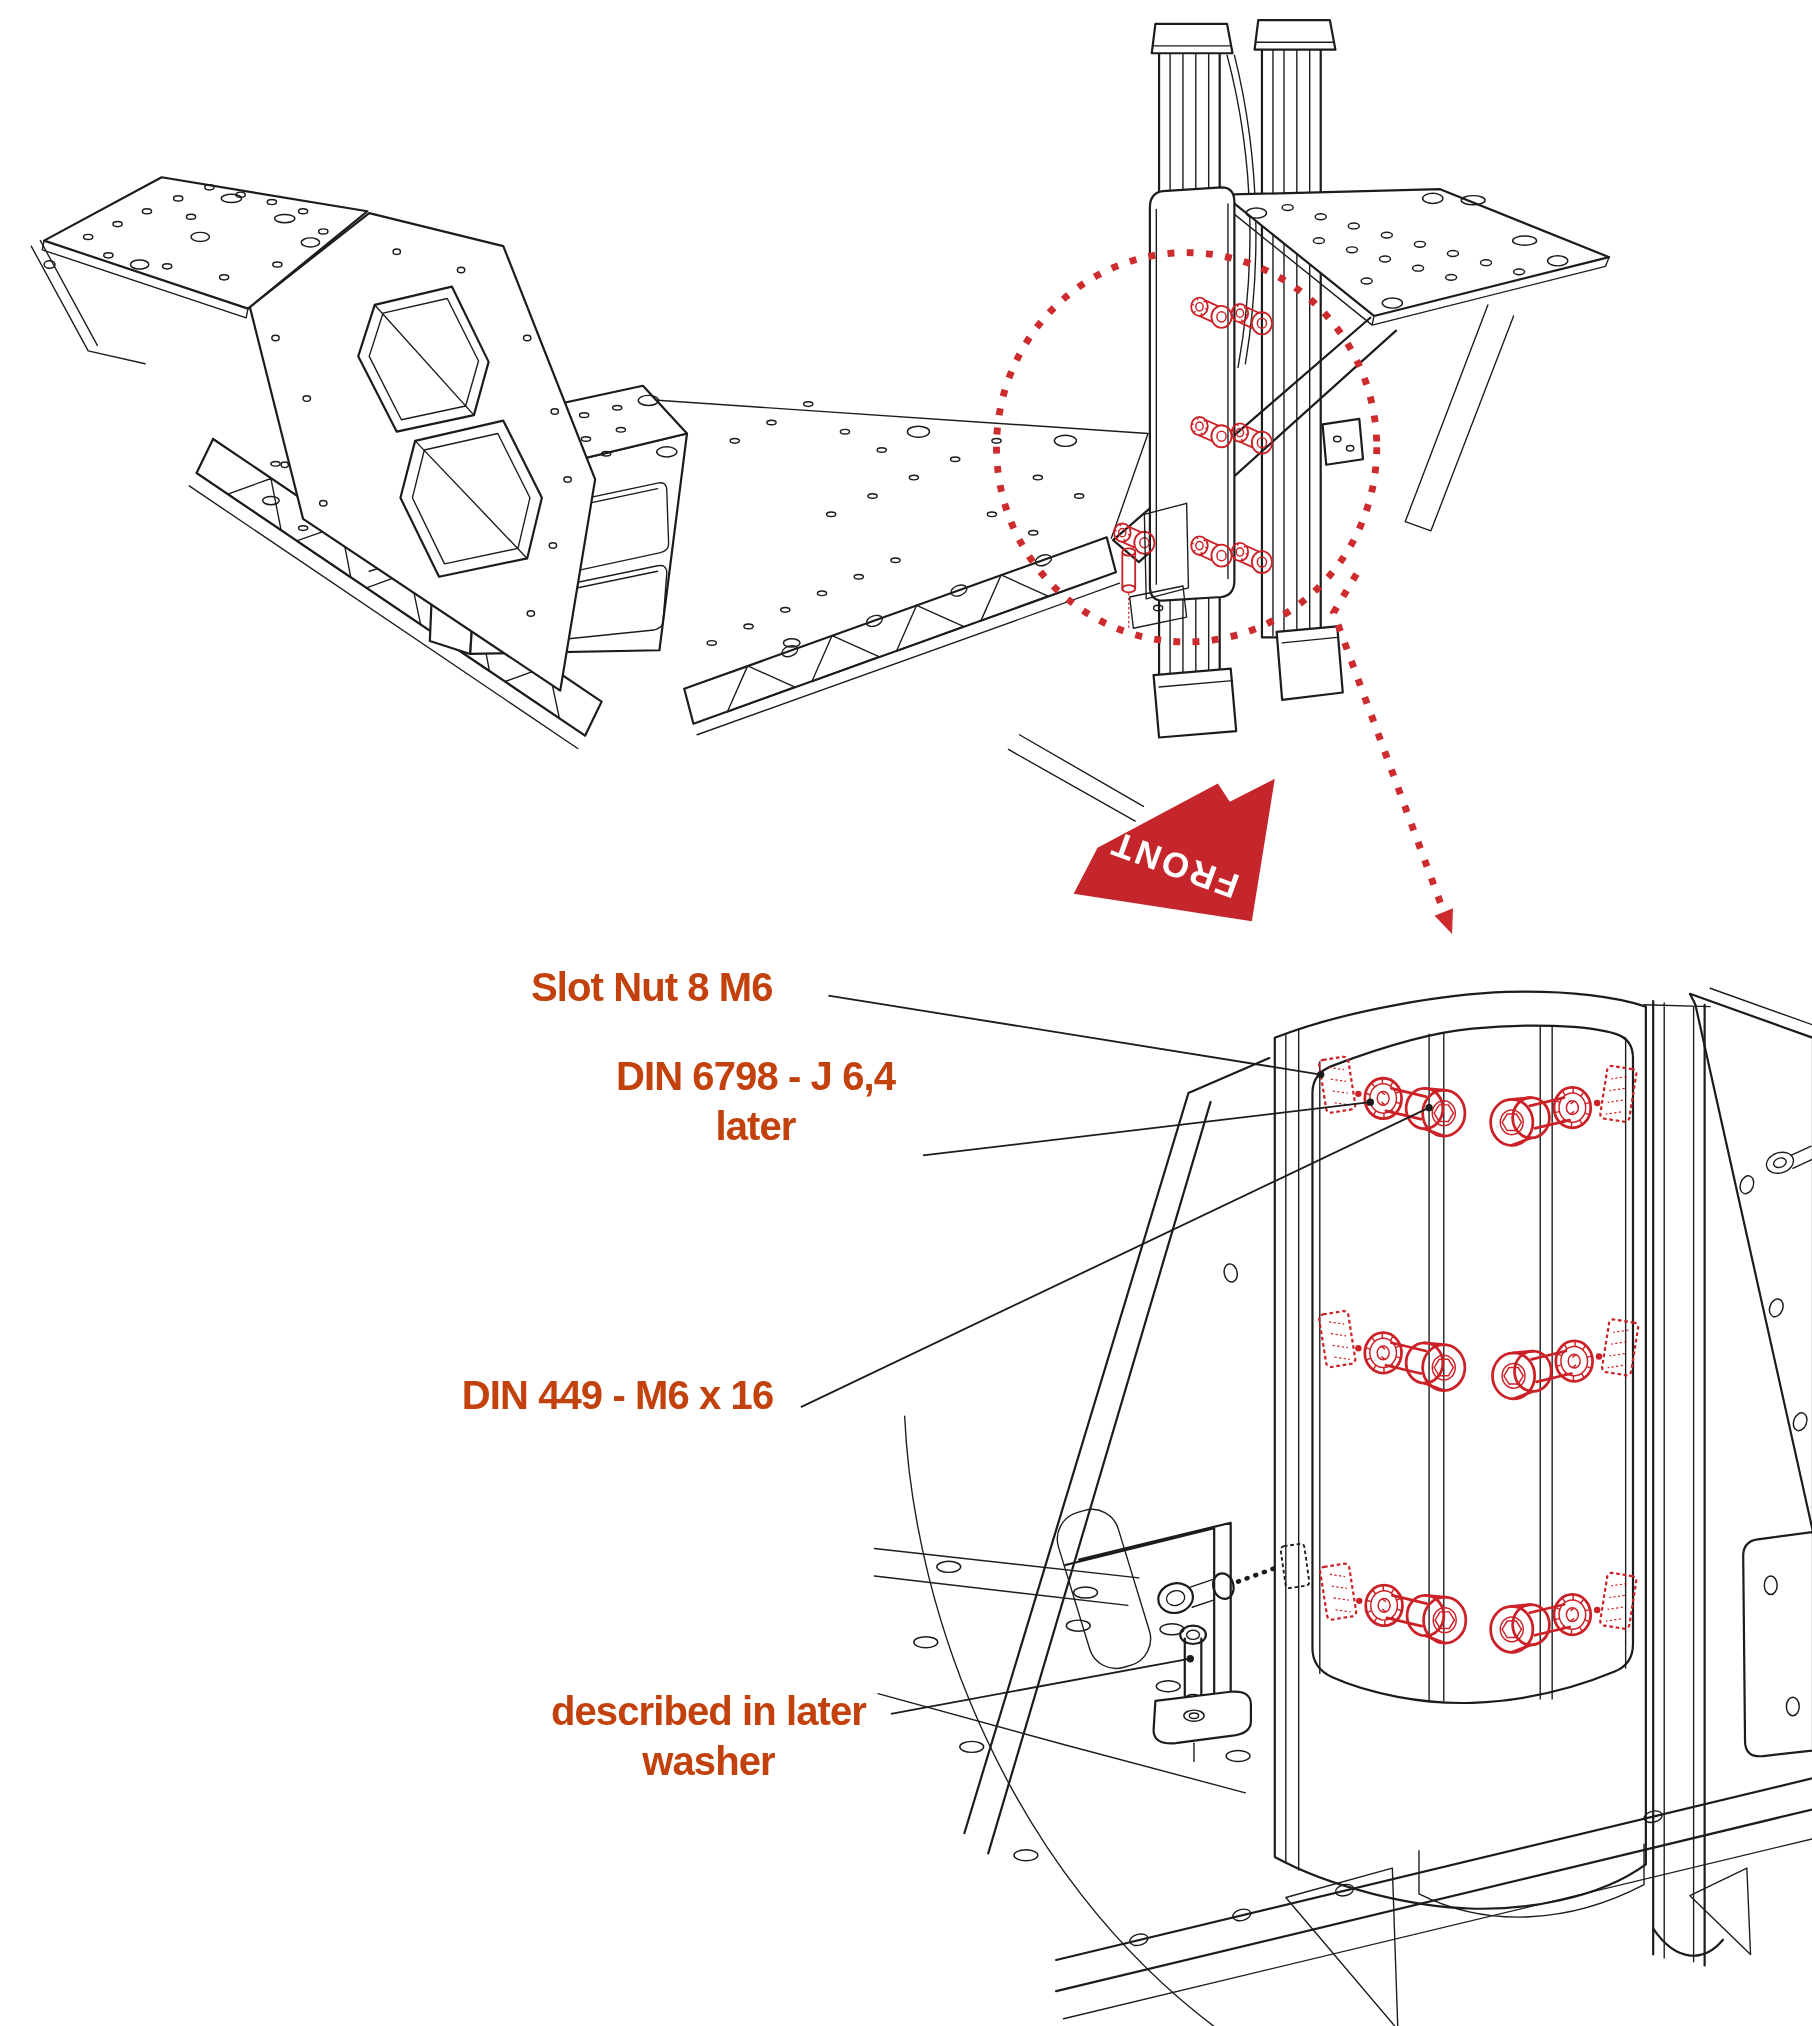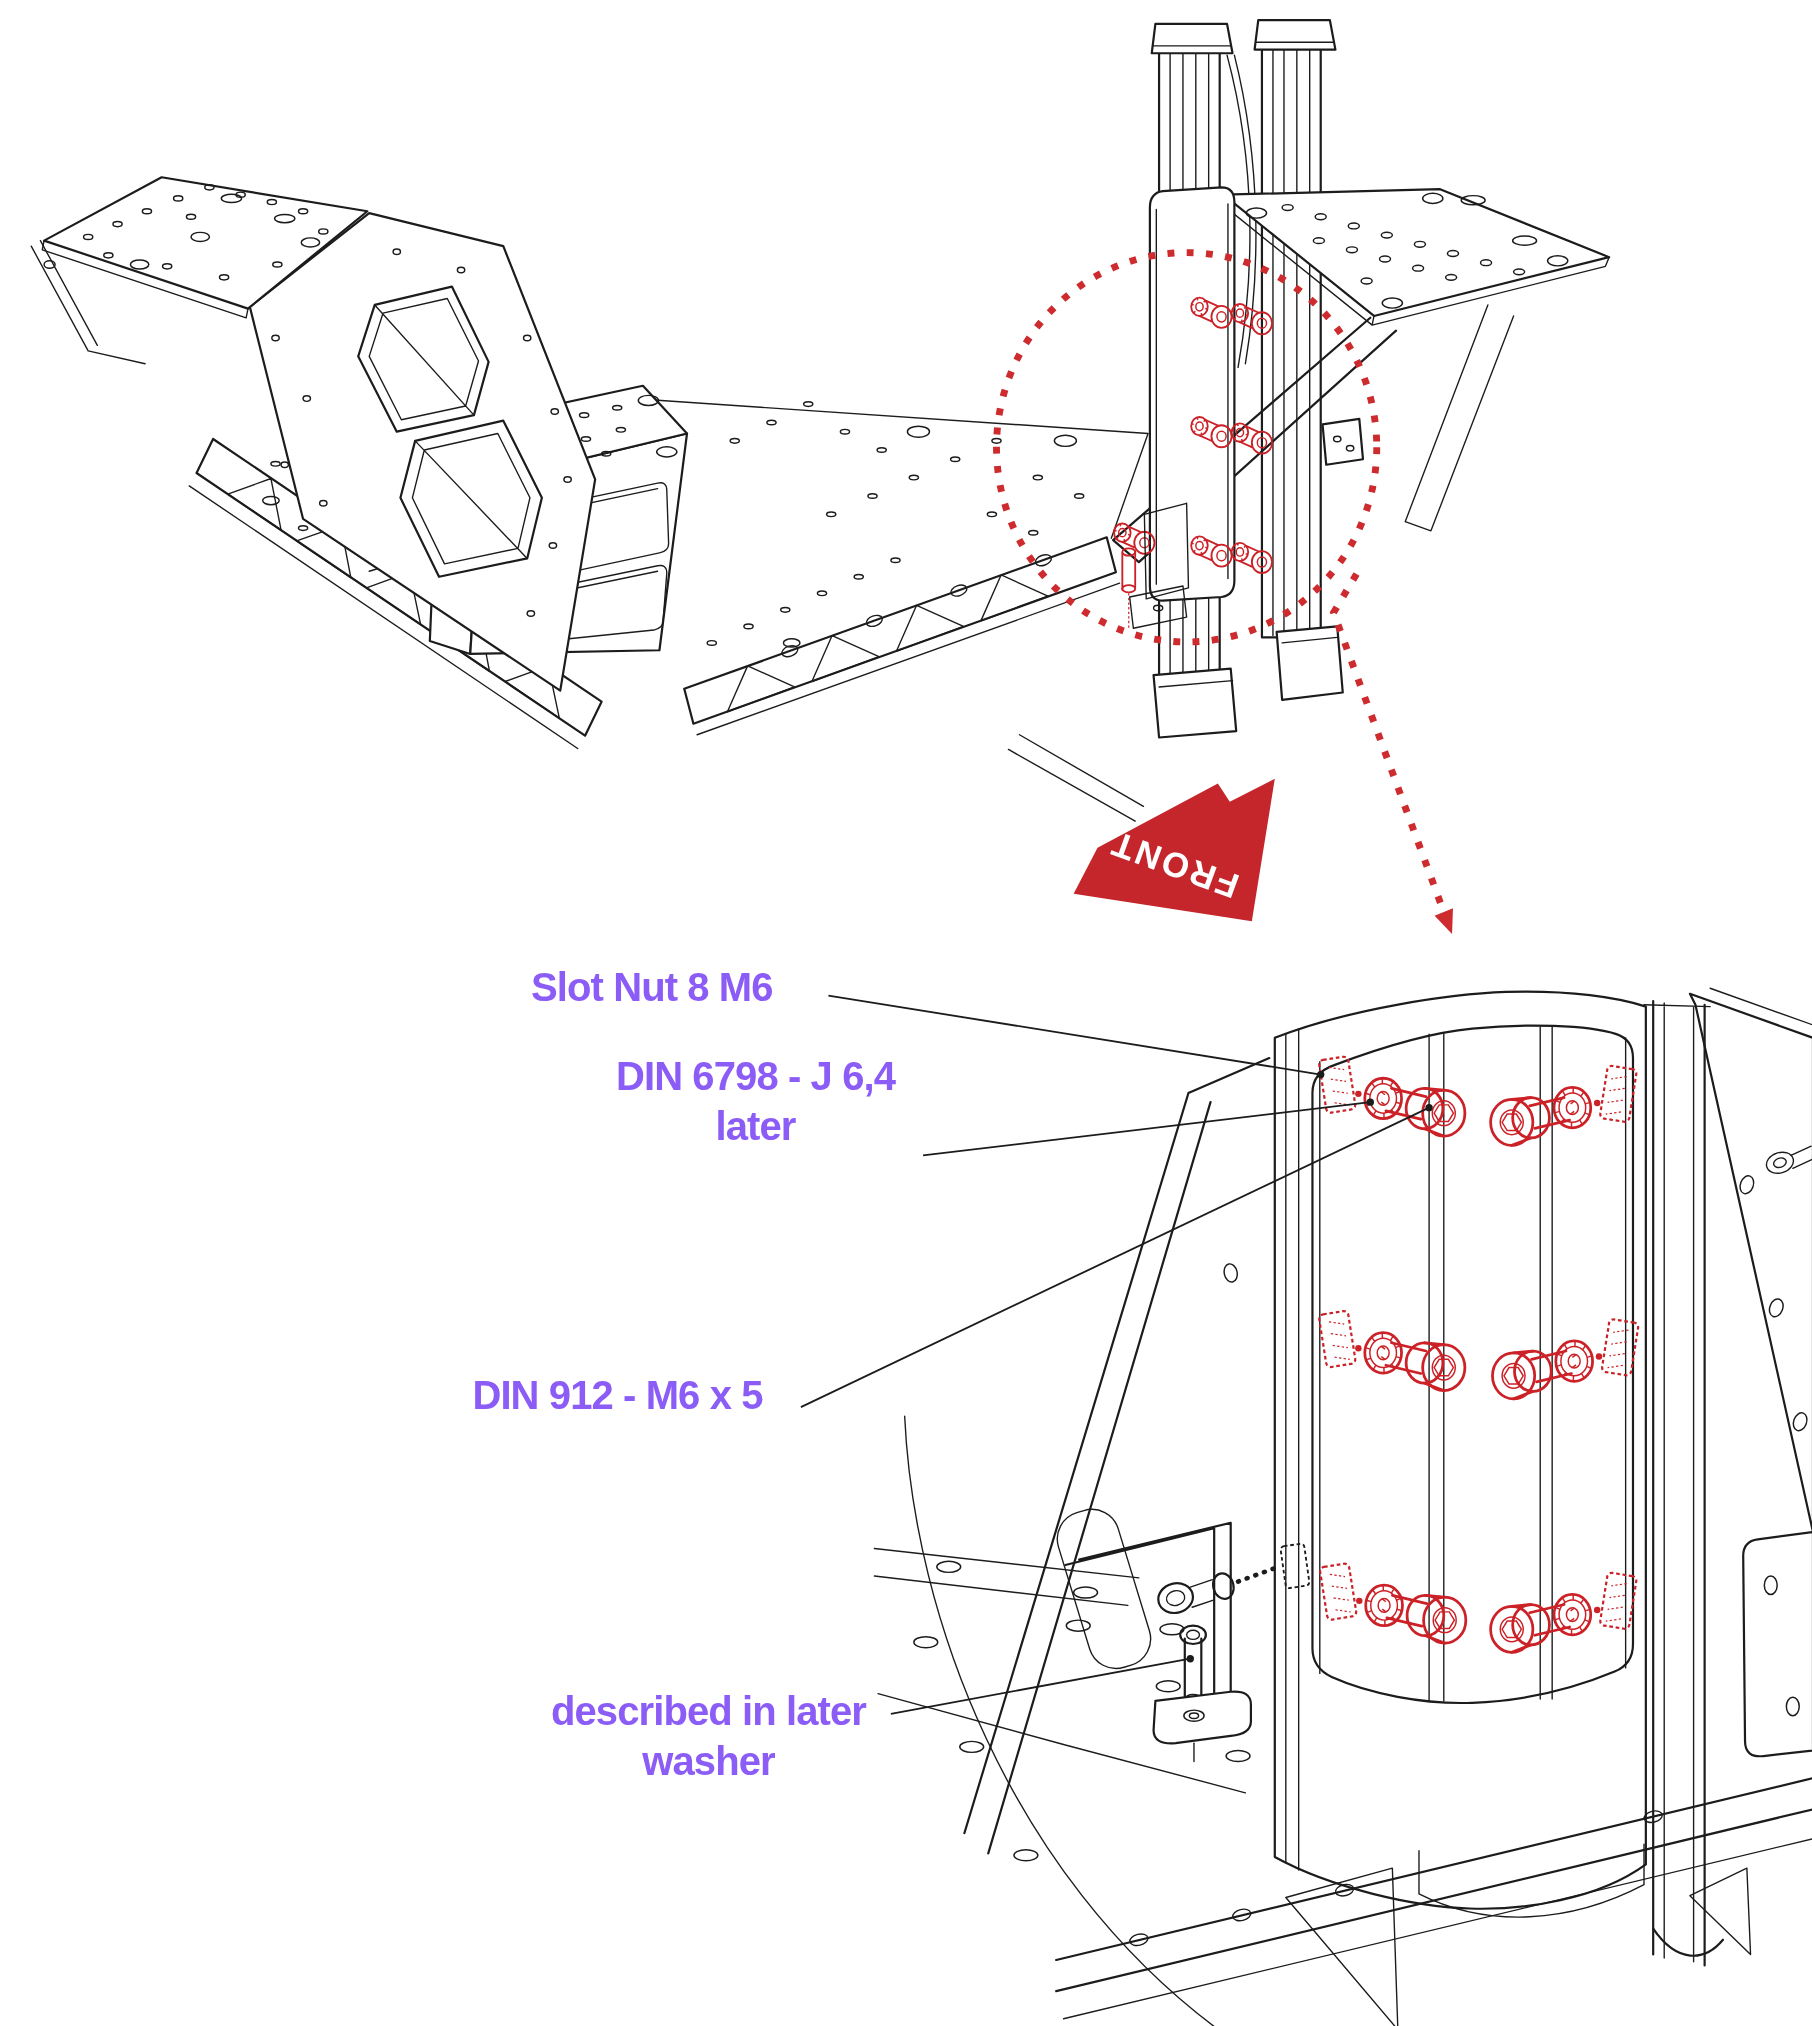--- a/index.html
+++ b/index.html
@@ -12,21 +12,21 @@
   .wf {fill:#ffffff;stroke:var(--line);stroke-width:2.4;stroke-linejoin:round;}
   .h  {fill:none;stroke:var(--line);stroke-width:1.6;}
   
   .rb {fill:none;stroke:var(--bolt-red);stroke-width:3;stroke-linejoin:round;stroke-linecap:round;}
   .rb2{fill:none;stroke:var(--bolt-red);stroke-width:2;stroke-linejoin:round;stroke-linecap:round;}
   .rt {fill:none;stroke:var(--bolt-red);stroke-width:1.6;}
   .rd {fill:none;stroke:var(--bolt-red);stroke-width:2.4;stroke-dasharray:4 3;}
   .rd2{fill:none;stroke:var(--bolt-red);stroke-width:1.3;stroke-dasharray:2.5 2.5;}
   .dotc{fill:none;stroke:var(--dot-red);stroke-width:7.5;stroke-dasharray:7.5 13.5;}
   .lead{fill:none;stroke:var(--line);stroke-width:2;}
-  .callout{position:absolute;color:#8b5cf6;font-weight:800;font-size:40px;line-height:50px;
+  .callout{position:absolute;color:#c2410c;font-weight:800;font-size:40px;line-height:50px;
            letter-spacing:-0.9px;text-align:center;}
   .callout.nowrap{white-space:nowrap;text-align:left;}
 </style>
 </head>
 <body>
 
 <div id="stage">
 <svg id="art" width="1813" height="2027" viewBox="0 0 1974 2207">
   <defs>
 
@@ -391,21 +391,21 @@
 <div class="callout nowrap" style="left:531px;top:962px;">
   <span>Slot Nut 8 M6</span>
 </div>
 
 <div class="callout" style="left:572px;top:1051px;width:367px;">
   <div>DIN 6798 - J 6,4</div>
   <div>later</div>
 </div>
 
 <div class="callout" style="left:434px;top:1370px;width:367px;">
-  <div>DIN 912 - M6 x 5</div>
+  <div>DIN 449 - M6 x 16</div>
 </div>
 
 <div class="callout" style="left:514px;top:1686px;width:389px;">
   <div>described in later</div>
   <div>washer</div>
 </div>
 </div>
 
 
 </body></html>

